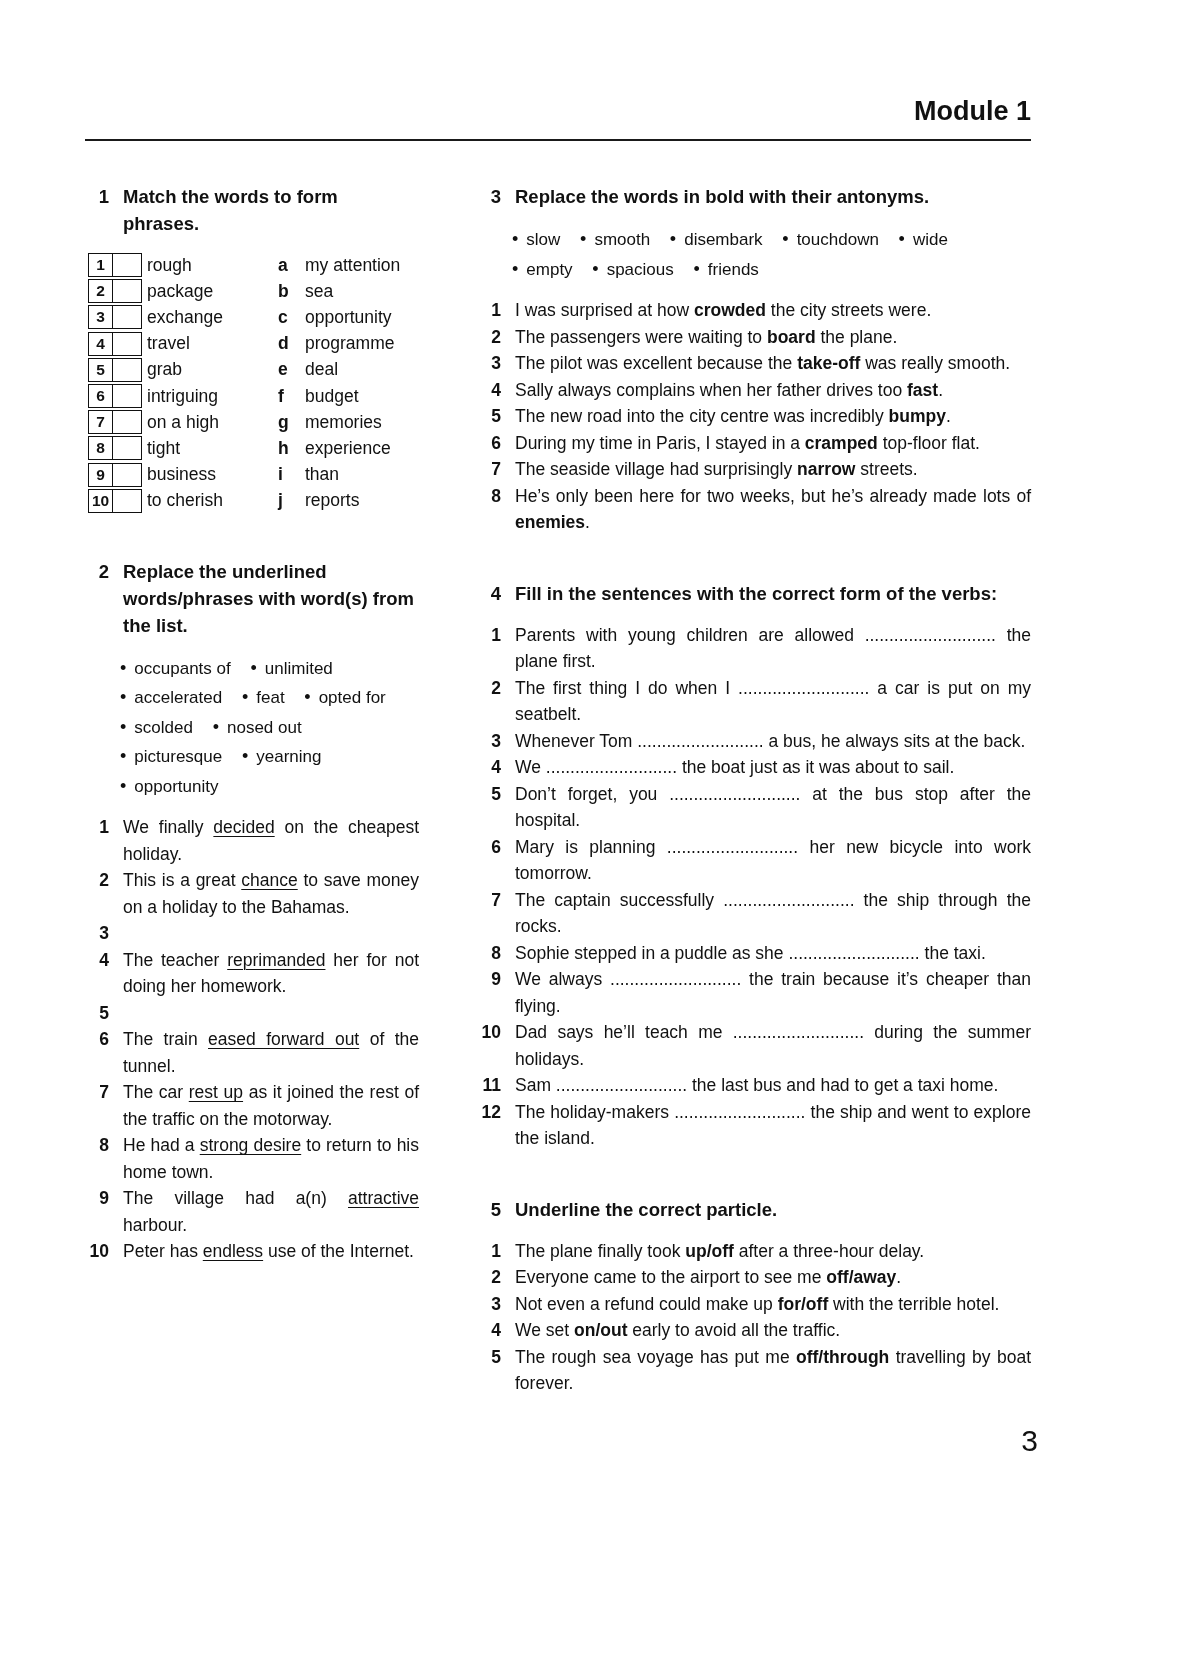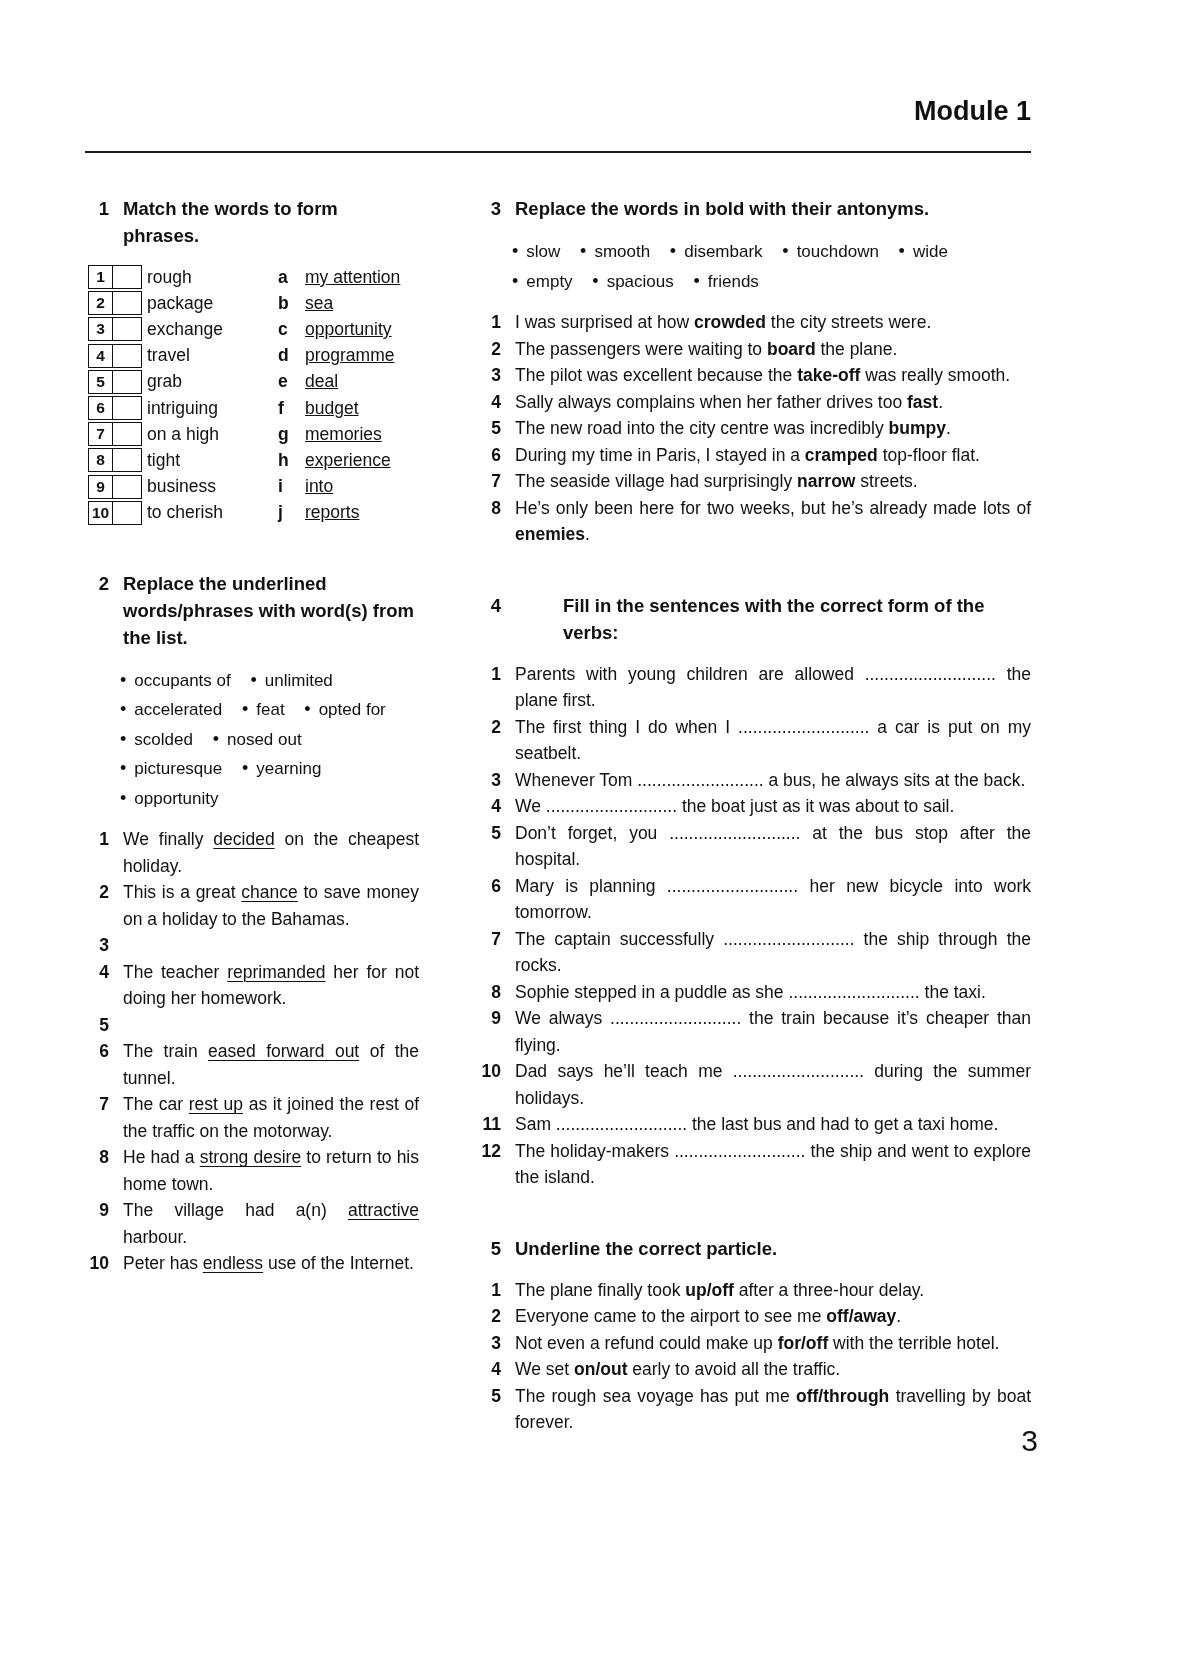--- a/index.html
+++ b/index.html
@@ -9,56 +9,56 @@
     font-family:"Liberation Sans","DejaVu Sans",sans-serif;
     color:#111111;
     position:relative;
   }
   .sheet { position:relative; width:1200px; height:1661px; overflow:hidden; background:#fff; }
   .content { position:absolute; left:85px; top:96px; width:946px; }
 
   .module-header {
     text-align:right;
     font-size:27px; font-weight:700;
-    padding-bottom:24px;
+    padding-bottom:12px;
     border-bottom:2.4px solid #1a1a1a;
   }
 
   .columns { display:flex; margin-top:42px; }
   .col-left { width:334px; margin-right:58px; flex-shrink:0; }
   .col-right { flex:1; min-width:0; }
 
   section.ex { margin-bottom:44px; }
   section.ex:last-child { margin-bottom:0; }
 
   .ex-head { display:flex; margin-bottom:15px; }
   .ex-num {
     flex:0 0 24px; text-align:right; margin-right:14px;
     font-weight:700; font-size:18.5px; line-height:27px;
   }
   .ex-title { flex:1; font-weight:700; font-size:18.5px; line-height:27px; }
-  .ex-title-block { flex:1;margin-left:48px; }
+  .ex-title-block { flex:1; }
   .ex-verbs {
     font-weight:400; font-style:italic;
     font-size:17.5px; line-height:26.5px; margin-top:3px;
   }
 
   
   .match-table { margin-top:2px; }
   .m-row { display:flex; align-items:center; height:26.2px; font-size:17.5px; }
   .m-boxes { display:flex; margin-left:3px; flex-shrink:0; }
   .m-numbox {
     width:25px; height:24px; border:1.7px solid #111;
     font-weight:700; font-size:15.5px;
     display:flex; align-items:center; justify-content:center;
   }
   .m-ansbox { width:29px; height:24px; border:1.7px solid #111; border-left:0; background:#fff; }
   .m-word { margin-left:5px; width:131px; flex-shrink:0; white-space:nowrap; }
   .m-letter { flex:0 0 27px; font-weight:700; }
-  .m-phrase { white-space:nowrap;text-decoration:underline; }
+  .m-phrase { white-space:nowrap; }
 
   
   .wordlist { padding-left:35px; margin-bottom:13px; line-height:28.5px; font-size:17px; }
   .wl-item { display:inline-block; margin-right:15px; white-space:nowrap; }
   .wl-item .bullet { display:inline-block; margin-right:8px; font-size:18px; }
 
   
   .sentences { }
   .s-row { display:flex; }
   .s-num {
@@ -179,21 +179,21 @@
                 <span class="m-phrase">experience</span>
               </div>
 
               <div class="m-row">
                 <span class="m-boxes">
                   <span class="m-numbox">9</span>
                   <span class="m-ansbox"></span>
                 </span>
                 <span class="m-word">business</span>
                 <span class="m-letter">i</span>
-                <span class="m-phrase">into</span>
+                <span class="m-phrase">than</span>
               </div>
 
               <div class="m-row">
                 <span class="m-boxes">
                   <span class="m-numbox">10</span>
                   <span class="m-ansbox"></span>
                 </span>
                 <span class="m-word">to cherish</span>
                 <span class="m-letter">j</span>
                 <span class="m-phrase">reports</span>

